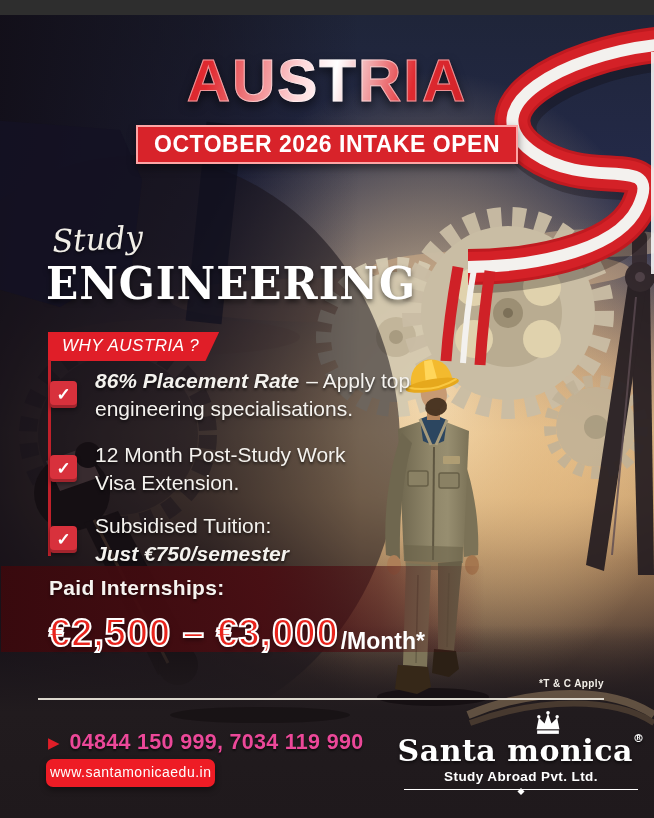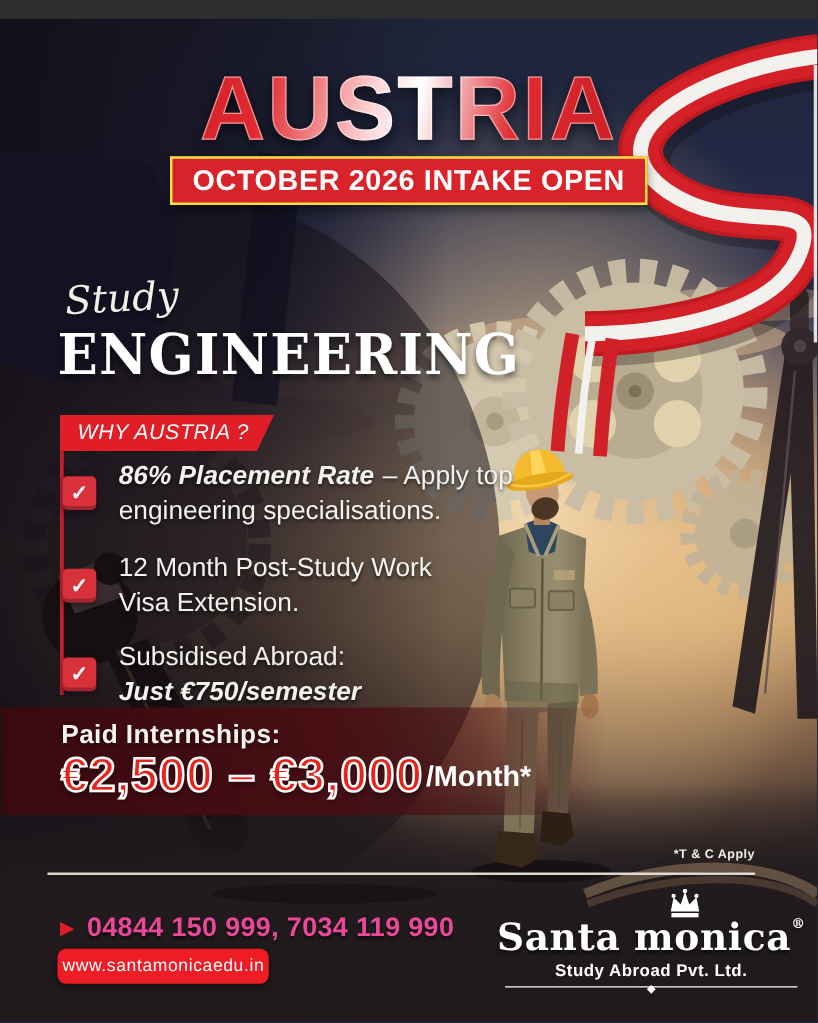--- a/index.html
+++ b/index.html
@@ -10,30 +10,30 @@
     -webkit-font-smoothing:antialiased;
   }
   .poster{position:absolute;top:15px;left:0;width:654px;height:803px;overflow:hidden;background:#20263c;}
   .scene{position:absolute;top:0;left:0;z-index:0;}
 
   
   .layer{position:absolute;z-index:2;}
 
   .title{
     top:36px;left:0;width:100%;text-align:center;
-    font-weight:800;font-size:72px;line-height:1;letter-spacing:2px;
+    font-weight:800;font-size:60px;line-height:1;letter-spacing:2px;
     color:#d8232a;
     background:linear-gradient(102deg,#b5121a 6%,#e02a30 32%,#ffd9db 46%,#ffffff 51%,#e02a30 63%,#a90f16 96%);
     -webkit-background-clip:text;background-clip:text;-webkit-text-fill-color:transparent;
     -webkit-text-stroke:1px rgba(255,255,255,.5);
     filter:drop-shadow(0 4px 5px rgba(0,0,0,.55));
   }
   .intake{
     top:110px;left:50%;transform:translateX(-50%);
-    background:#d8232a;border:2px solid #fde047;color:#fff;
+    background:#d8232a;border:2px solid #fca5a5;color:#fff;
     font-weight:700;font-size:23px;letter-spacing:.5px;
     padding:4px 16px;white-space:nowrap;
     box-shadow:0 4px 8px rgba(0,0,0,.45);
   }
   .study{
     top:206px;left:52px;color:#f2efe8;
     font-family:"DejaVu Serif",serif;font-style:italic;font-size:31px;
     transform:rotate(-3deg);text-shadow:0 2px 3px rgba(0,0,0,.5);
   }
   .program{
@@ -62,21 +62,21 @@
   .bi{font-weight:700;font-style:italic;}
   .chk-text .reg-after{margin-left:7px;}
   .blk{display:block;}
 
   .intern-banner{
     top:551px;left:1px;width:100%;height:86px;z-index:2;
     background:linear-gradient(90deg,rgba(58,9,13,.95) 0%,rgba(74,13,18,.9) 40%,rgba(74,13,18,.55) 58%,rgba(74,13,18,0) 74%);
     padding:10px 0 0 48px;box-sizing:border-box;
   }
   .intern-label{color:#f6f3ef;font-size:21px;font-weight:600;letter-spacing:.3px;text-shadow:0 2px 3px rgba(0,0,0,.5);}
-  .intern-line{display:flex;align-items:center;margin-top:0px;}
+  .intern-line{display:flex;align-items:flex-end;margin-top:12px;}
   .intern-range{
     font-size:38px;font-weight:800;letter-spacing:1px;color:#e8231c;
     -webkit-text-stroke:2px #ffffff;
     text-shadow:0 3px 4px rgba(0,0,0,.45);
   }
   .intern-per{color:#fff;font-size:23px;font-weight:700;margin-left:2px;}
 
   .tc{top:663px;right:50px;color:#f2efe8;font-size:10px;font-weight:700;letter-spacing:.4px;}
   .divider{top:683px;left:38px;width:566px;height:1.5px;background:#ece7dc;opacity:.92;}
 
@@ -294,21 +294,21 @@
     <div class="chk-text" style="width:262px;">
       <span>12 Month Post-Study Work Visa Extension.</span>
     </div>
   </div>
 
   <div class="chk-row" style="top:497px;">
     <span class="chk">
         <span>✓</span>
       </span>
     <div class="chk-text" style="width:280px;">
-      <span class="blk">Subsidised Abroad:</span>
+      <span class="blk">Subsidised Tuition:</span>
       <b class="bi blk">Just €750/semester</b>
     </div>
   </div>
 
   <div class="layer intern-banner">
     <div class="intern-label">Paid Internships:</div>
     <div class="intern-line">
       <span class="intern-range">€2,500 – €3,000</span>
       <span class="intern-per">/Month*</span>
     </div>

